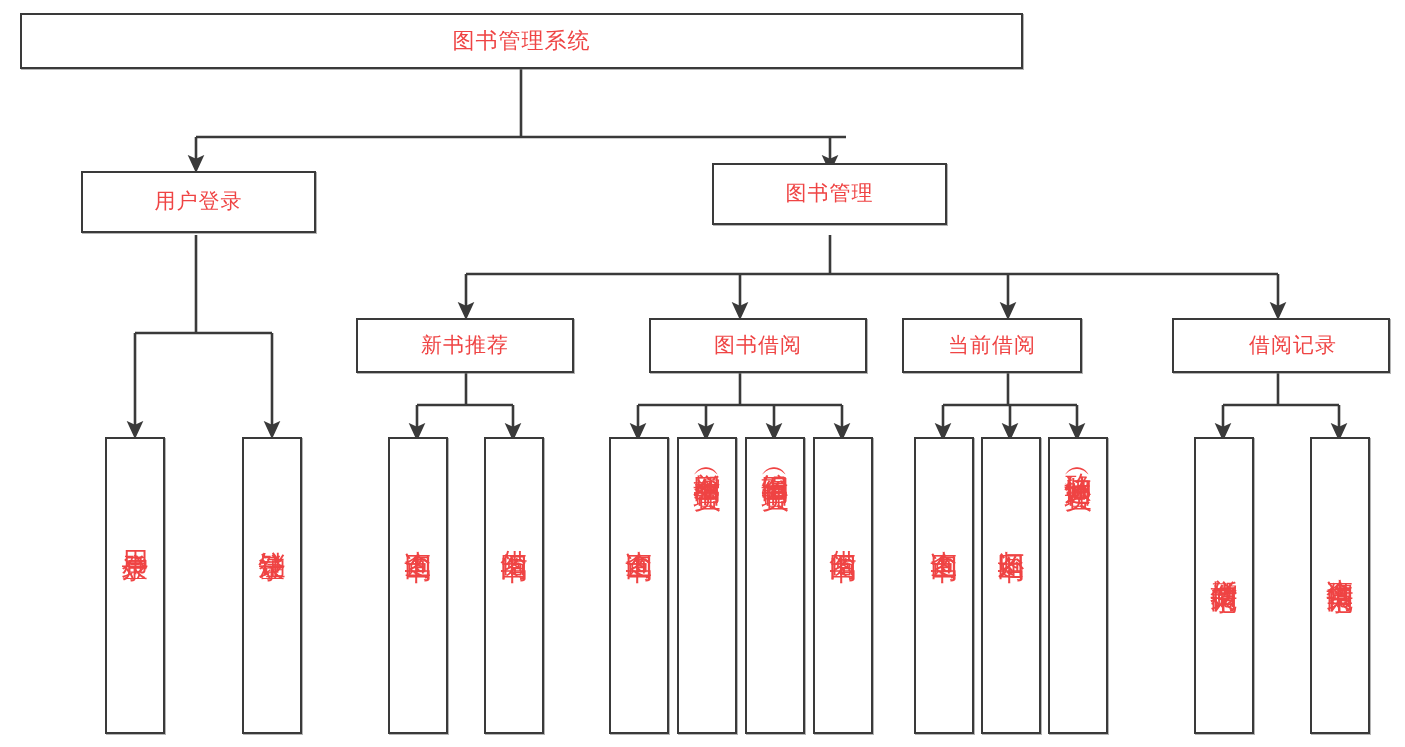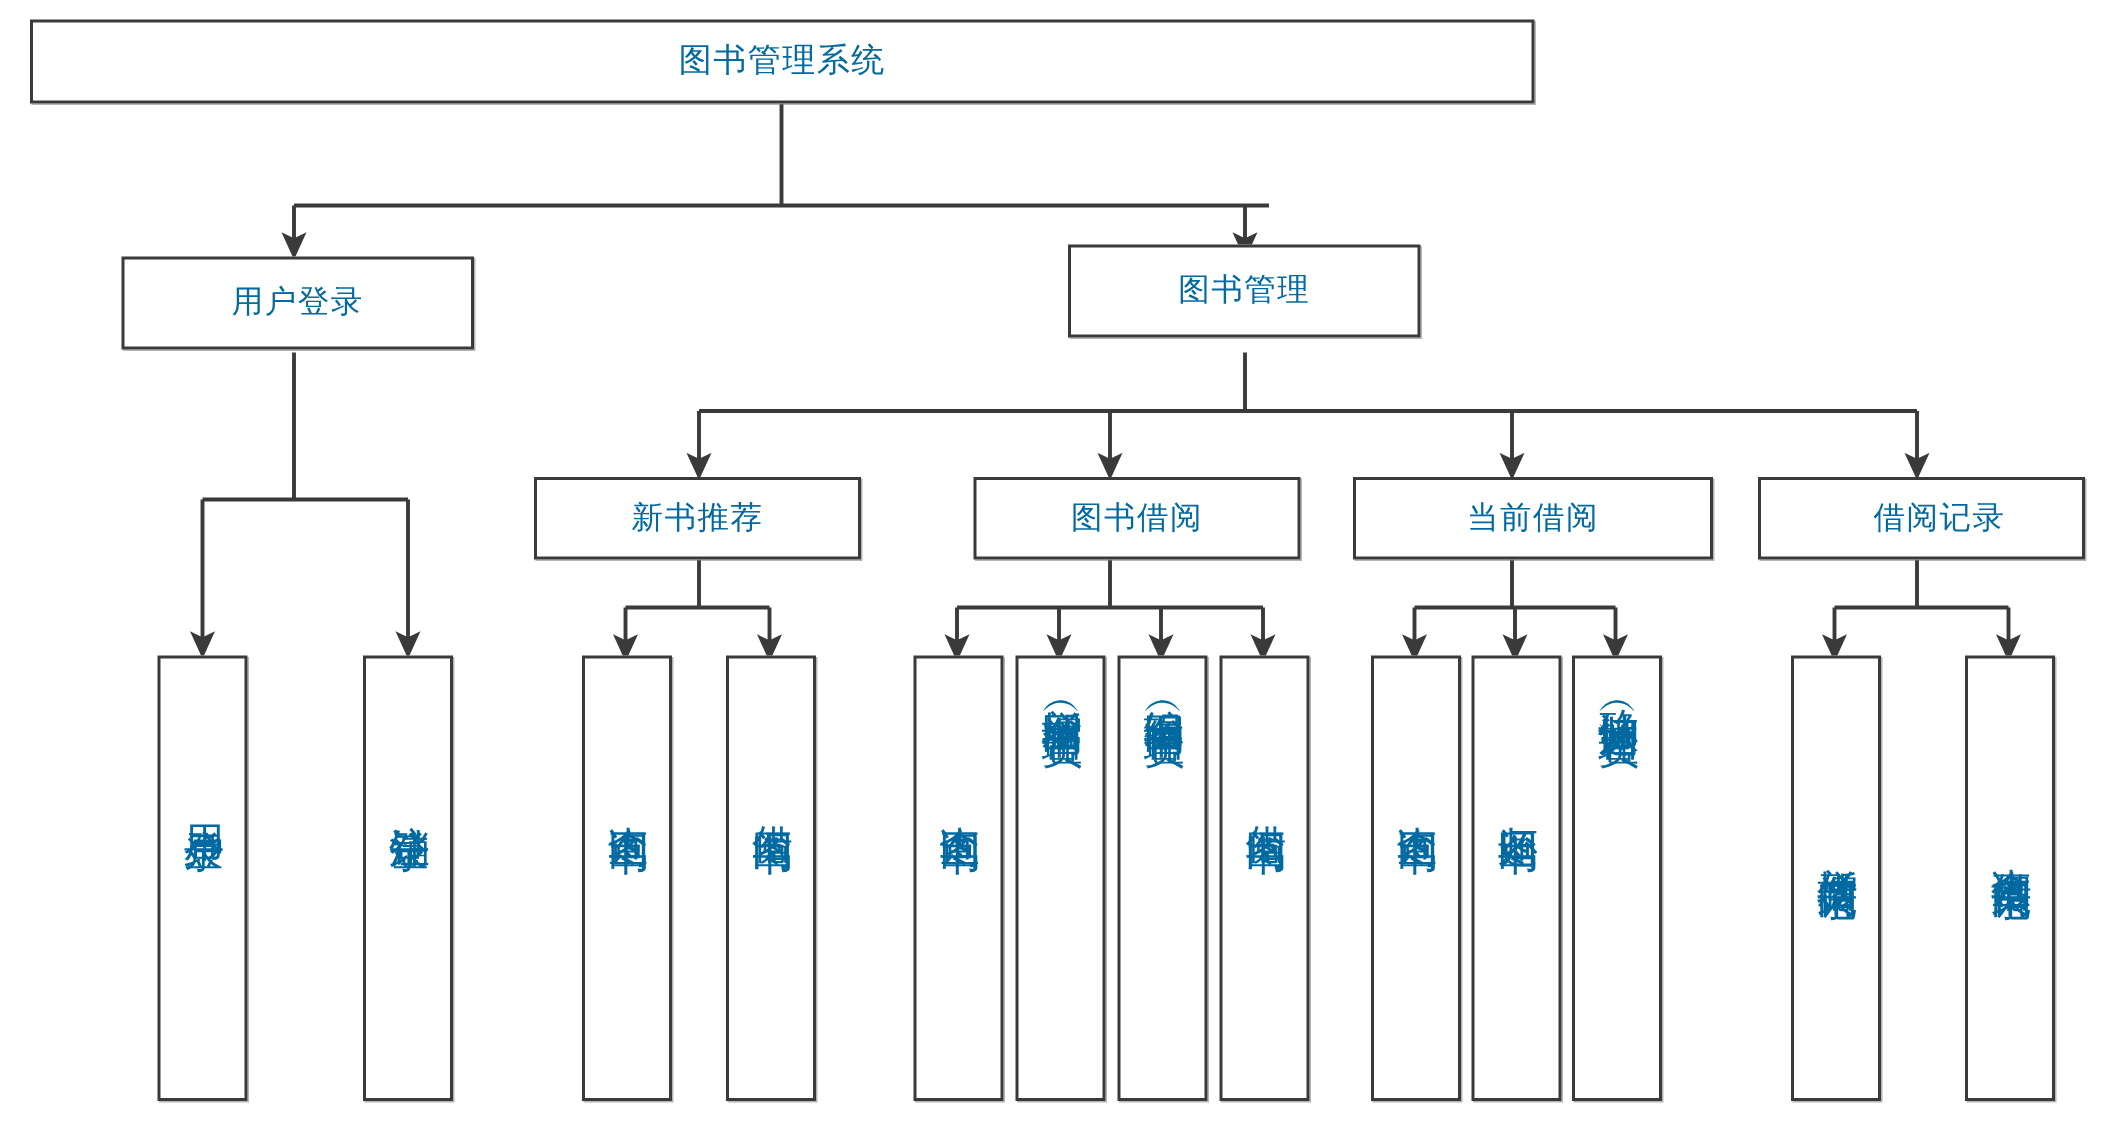--- a/index.html
+++ b/index.html
@@ -28,21 +28,21 @@
   }
   .node {
     position: absolute;
     box-sizing: border-box;
     background: #ffffff;
     border: 2px solid #3a3a3a;
     box-shadow: 1px 1px 0 0 rgba(120,120,120,0.55);
     display: flex;
     align-items: center;
     justify-content: center;
-    color: #0369a1;
+    color: #ef4444;
   }
   .node .label-h {
     font-size: 21px;
     line-height: 1.2;
     letter-spacing: 1px;
     white-space: nowrap;
   }
   .node.root .label-h { font-size: 22px; }
   .node.vert {
     align-items: flex-start;
@@ -140,21 +140,21 @@
   <div class="node" style="left:712px; top:163px; width:235px; height:62px;">
     <span class="label-h">图书管理</span>
   </div>
 
   <div class="node" style="left:356px; top:318px; width:218px; height:55px;">
     <span class="label-h">新书推荐</span>
   </div>
   <div class="node" style="left:649px; top:318px; width:218px; height:55px;">
     <span class="label-h">图书借阅</span>
   </div>
-  <div class="node" style="left:902px; top:318px; width:240px; height:55px;">
+  <div class="node" style="left:902px; top:318px; width:180px; height:55px;">
     <span class="label-h">当前借阅</span>
   </div>
   <div class="node" style="left:1172px; top:318px; width:218px; height:55px;padding-left:24px;">
     <span class="label-h">借阅记录</span>
   </div>
 
   <div class="node vert mid" style="left:105px; top:437px; width:60px; height:297px;">
     <span class="label-v">用户登录</span>
   </div>
   <div class="node vert mid" style="left:242px; top:437px; width:60px; height:297px;">

